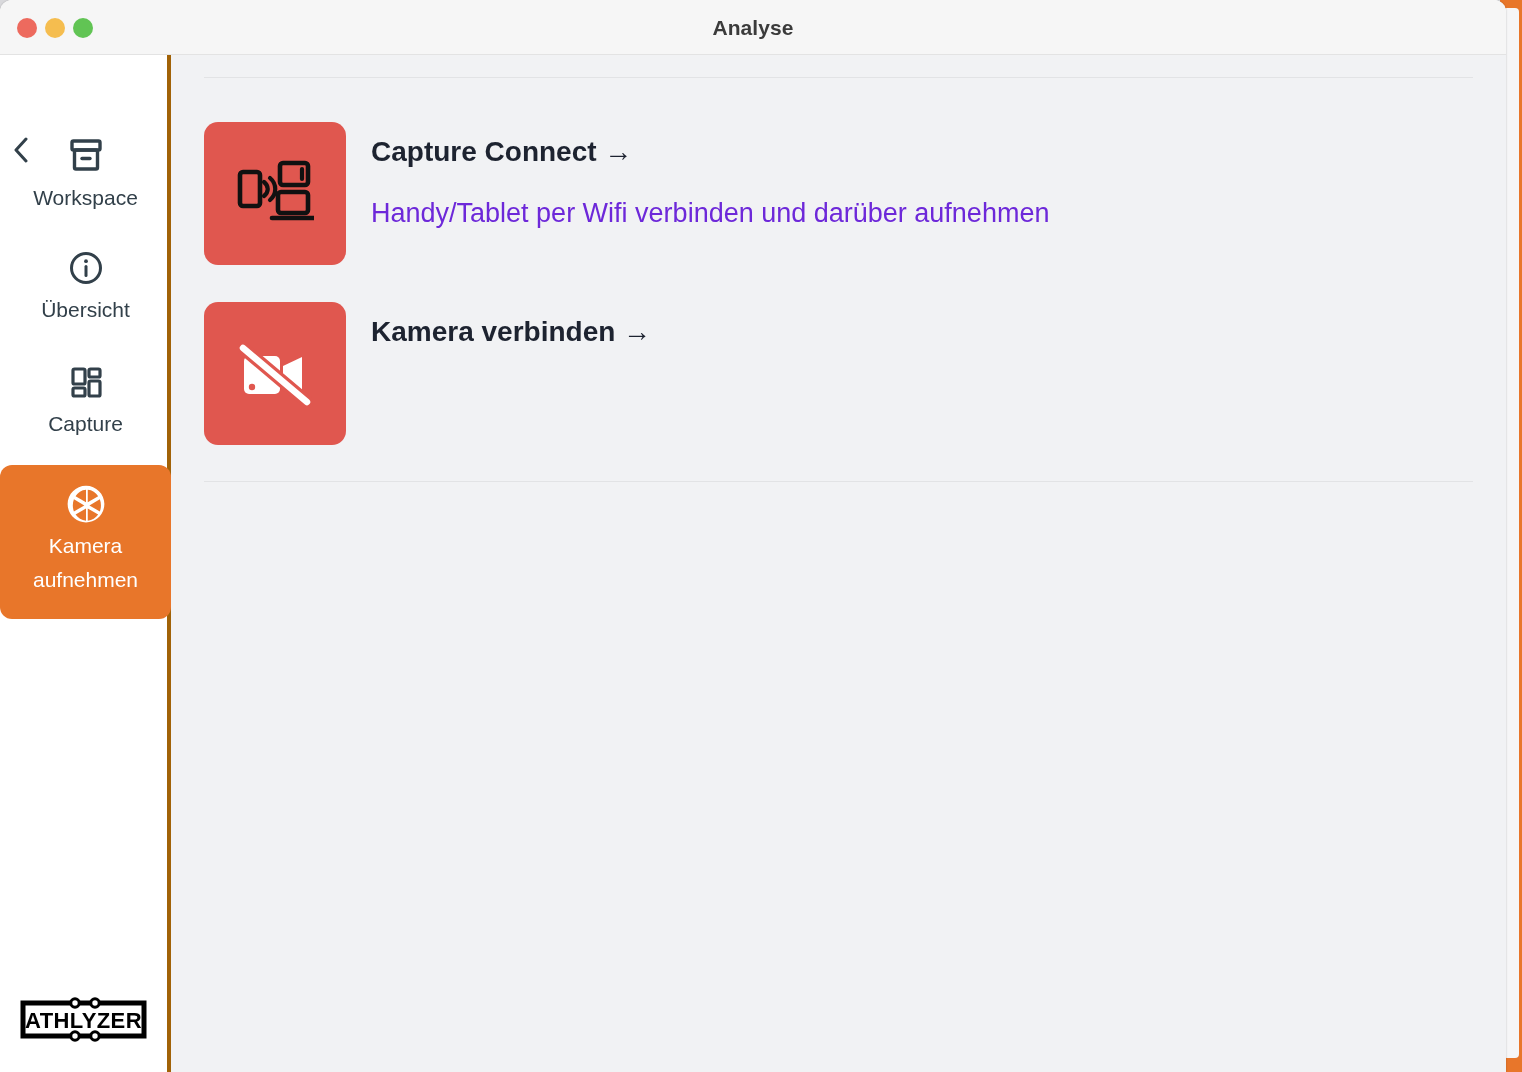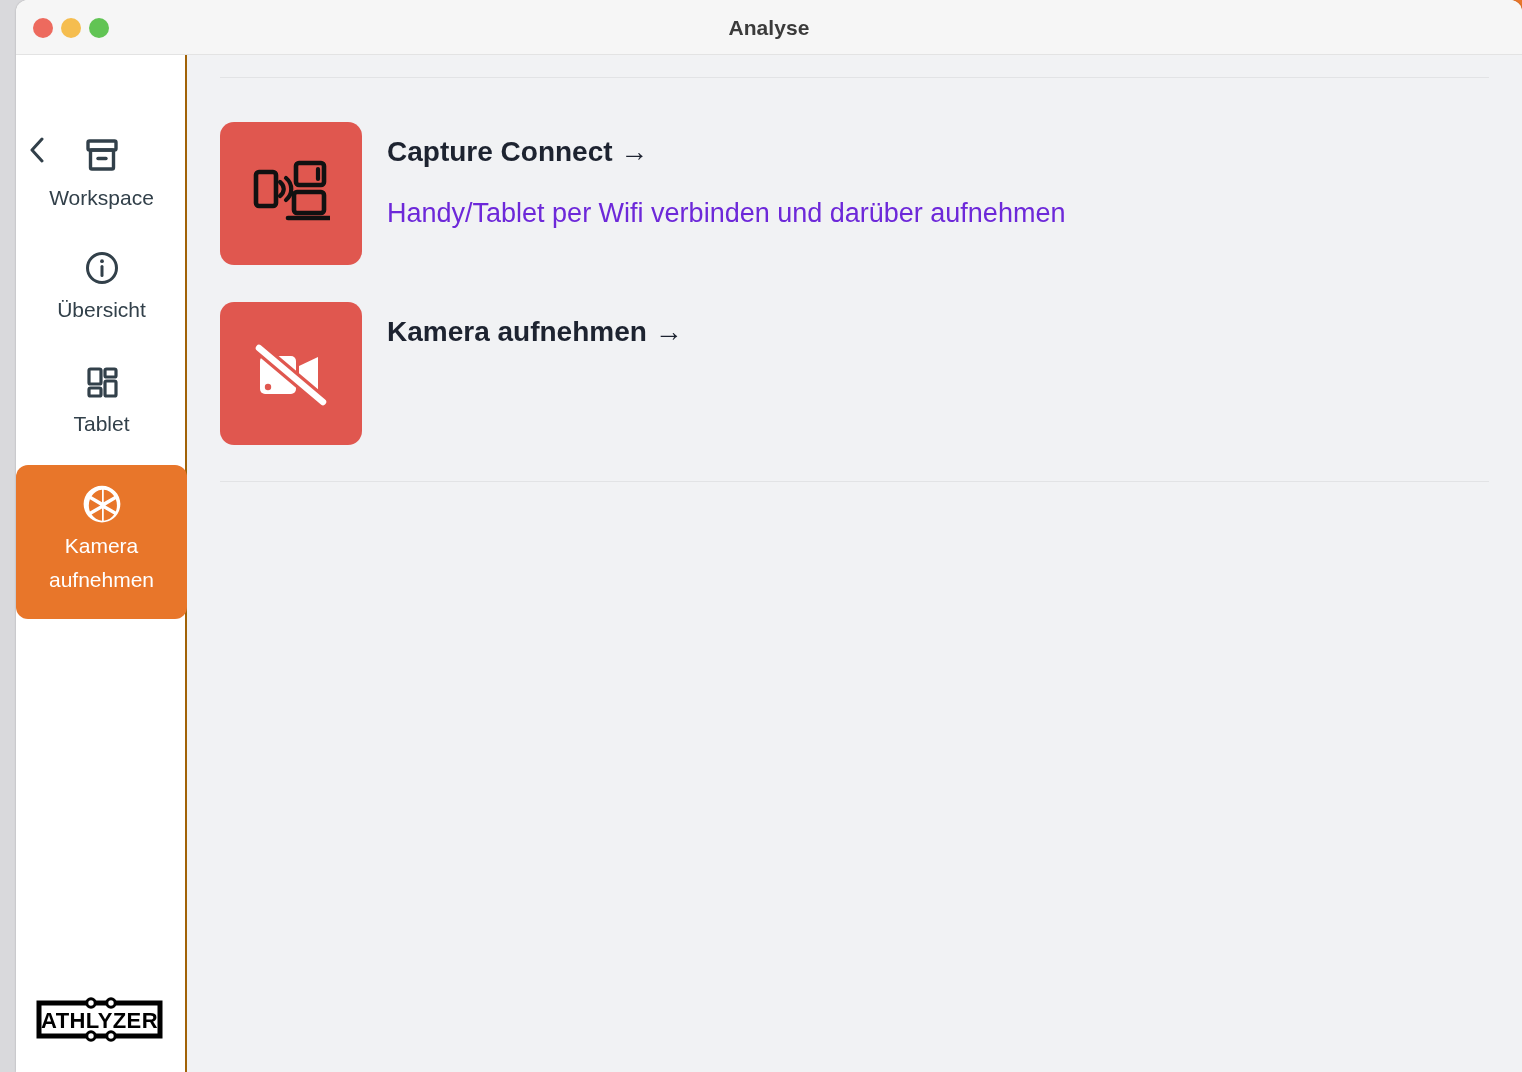--- a/index.html
+++ b/index.html
@@ -18,21 +18,21 @@
   }
   #behind-window-inner {
     position: absolute; top: 8px; right: 3px;
     width: 16px; height: 1050px;
     background: #f6f6f7;
     border-radius: 4px;
   }
 
   
   #window {
-    position: absolute; top: 0; left: 16px;
+    position: absolute; top: 0; left: 0;
     width: 1506px; height: 1072px;
     background: #ffffff;
     border-top-left-radius: 12px;
     border-top-right-radius: 12px;
     overflow: hidden;
     box-shadow: 0 0 2px rgba(0,0,0,.25);
   }
 
   
   #titlebar {
@@ -57,21 +57,21 @@
   }
 
   
   #body-split { display: flex; height: 1017px; }
 
   
   #sidebar {
     position: relative;
     width: 171px; flex: 0 0 171px;
     background: #ffffff;
-    border-right: 2px solid #a16207;
+    border-right: 4px solid #a16207;
   }
   #back-chevron {
     position: absolute; top: 80px; left: 8px;
     width: 26px; height: 30px;
     display: flex; align-items: center; justify-content: center;
     cursor: pointer;
   }
   #back-chevron svg { display: block; }
 
   .nav-list { padding-top: 78px; }
@@ -242,21 +242,21 @@
 
         <div class="nav-item" id="nav-schema">
           <span class="nav-icon">
             <svg width="40" height="40" viewBox="0 0 40 40" fill="none">
               <rect x="7" y="7" width="12" height="15" rx="1.6" stroke="#32404A" stroke-width="3.2"></rect>
               <rect x="23" y="7" width="11" height="8" rx="1.6" stroke="#32404A" stroke-width="3.2"></rect>
               <rect x="7" y="26" width="12" height="8" rx="1.6" stroke="#32404A" stroke-width="3.2"></rect>
               <rect x="23" y="19" width="11" height="15" rx="1.6" stroke="#32404A" stroke-width="3.2"></rect>
             </svg>
           </span>
-          <span class="nav-label">Tablet</span>
+          <span class="nav-label">Capture</span>
         </div>
 
         <div class="nav-item active" id="nav-kamera">
           <span class="nav-icon">
             <svg width="42" height="42" viewBox="0 0 48 48" fill="#ffffff">
               <path d="M24 3 C12.4 3 3 12.4 3 24 C3 35.6 12.4 45 24 45 C35.6 45 45 35.6 45 24 C45 12.4 35.6 3 24 3 Z
                        M24 7.6 L24 22.1 L12.1 15.2 C14.7 10.8 19 7.9 24 7.6 Z
                        M10.2 18.7 L22.1 25.6 L10.2 32.5 C8.5 28.2 8.5 23 10.2 18.7 Z
                        M12.1 36.1 L24 29.2 L24 43 C19 42.7 14.7 39.8 12.1 36.1 Z
                        M26 43 L26 29.2 L37.9 36.1 C35.3 39.8 31 42.7 26 43 Z
@@ -327,21 +327,21 @@
                 <path d="M45 26 L64 17 L64 53 L45 44 Z" fill="#ffffff"></path>
 
                 <circle cx="14" cy="47" r="3.2" fill="#e0574f"></circle>
 
                 <line x1="5" y1="8" x2="69" y2="62" stroke="#e0574f" stroke-width="13" stroke-linecap="round"></line>
                 <line x1="5" y1="8" x2="69" y2="62" stroke="#ffffff" stroke-width="6.5" stroke-linecap="round"></line>
               </svg>
             </div>
             <div class="option-text">
               <div class="option-title">
-                <span>Kamera aufnehmen</span><span>&nbsp;</span><span class="arrow">→</span>
+                <span>Kamera verbinden</span><span>&nbsp;</span><span class="arrow">→</span>
               </div>
             </div>
           </div>
 
         </div>
 
         <div class="divider" id="divider-bottom"></div>
 
       </div>
 

